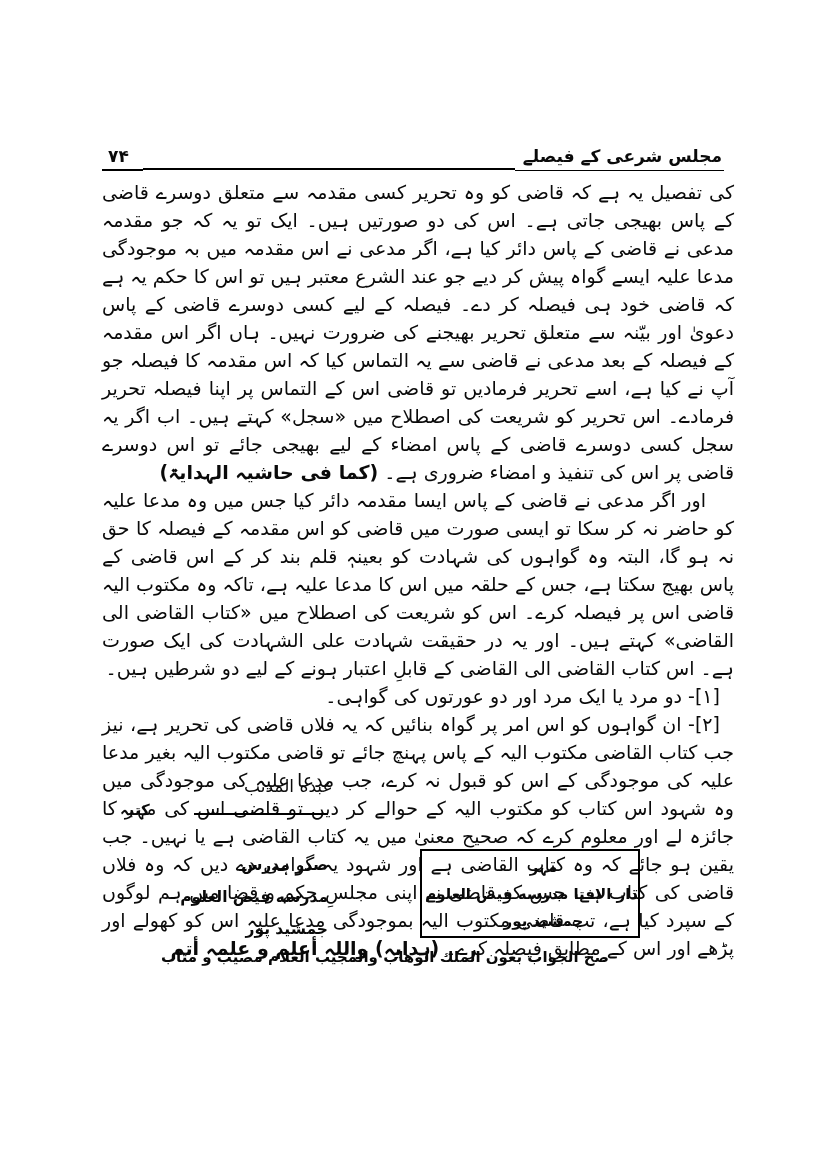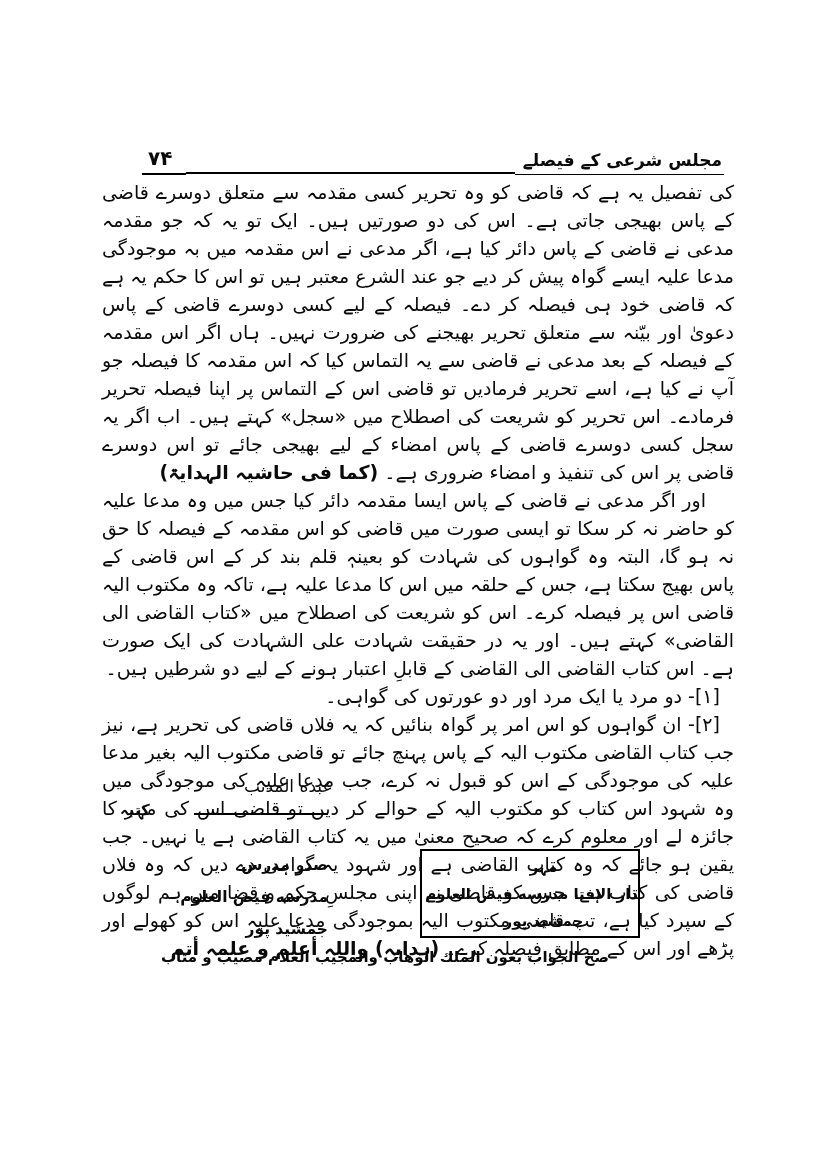--- a/index.html
+++ b/index.html
@@ -24,25 +24,24 @@
     padding:0 2px 4px 8px;
     border-bottom:1.5px solid #000;
     white-space:nowrap;
   }
   .header-rule{
     flex:1 1 auto;height:0;
     border-bottom:2px solid #000;
     margin-bottom:1px;
   }
   .page-num{
-    font-size:20px;font-weight:bold;
+    font-size:17px;font-weight:bold;
     padding:0 14px 3px 6px;
     border-bottom:2px solid #000;
     white-space:nowrap;
-    margin-left:40px;
   }
   
   .content{
     position:absolute;
     top:178px;right:92px;left:102px;
     font-size:19px;
     line-height:28px;
     text-align:justify;
   }
   .content p{margin:0;}

